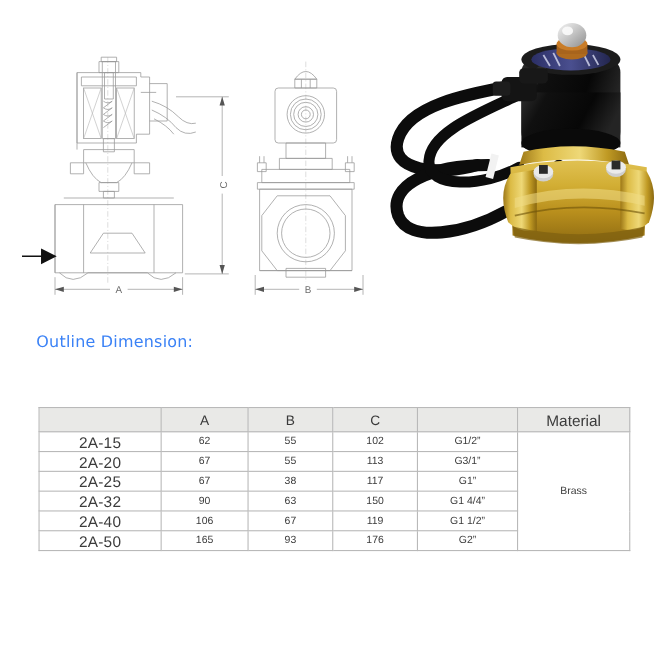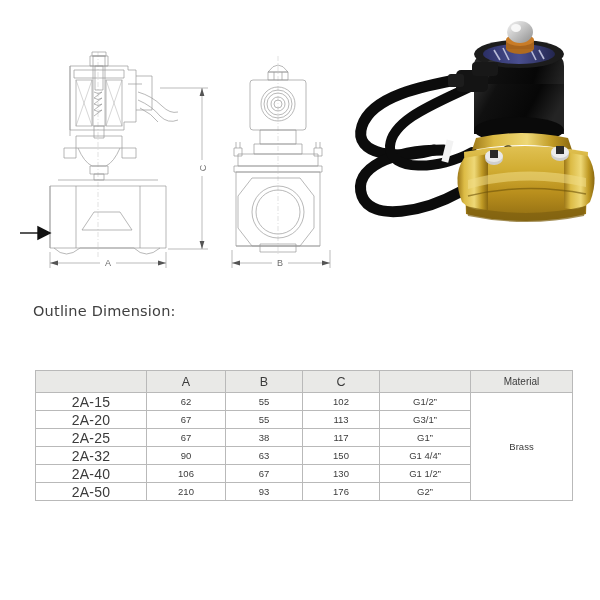--- a/index.html
+++ b/index.html
@@ -37,21 +37,21 @@
 
   .fig-svg { display: block; }
 
   
   #outline-heading {
     position: absolute;
     left: 33px;
     top: 303px;
     font-size: 14.5px;
     letter-spacing: .2px;
-    color: #404040;
+    color: #3b82f6;
     font-family: "DejaVu Sans", sans-serif;
     white-space: nowrap;
   }
 
   
   #dim-table-wrap {
     position: absolute;
     left: 35px;
     top: 370px;
     width: 537px;
@@ -76,21 +76,21 @@
   }
 
   table#dim-table thead th {
     background: #e9e9e7;
     height: 21px;
     font-size: 11px;
     color: #3b3b3b;
   }
 
   table#dim-table thead th.hdr-letter { font-size: 12.5px; }
-  table#dim-table thead th.hdr-material { font-size: 10px; }
+  table#dim-table thead th.hdr-material { font-size: 14px; }
 
   td.model-cell { font-size: 14px; letter-spacing: .2px; }
   td.material-cell { font-size: 9.5px; }
 
   
   col.c-model    { width: 111px; }
   col.c-a        { width: 79px;  }
   col.c-b        { width: 77px;  }
   col.c-c        { width: 77px;  }
   col.c-thread   { width: 91px;  }
@@ -400,25 +400,25 @@
         <td class="model-cell">2A-32</td>
         <td>90</td>
         <td>63</td>
         <td>150</td>
         <td>G1 4/4”</td>
       </tr>
       <tr>
         <td class="model-cell">2A-40</td>
         <td>106</td>
         <td>67</td>
-        <td>130</td>
+        <td>119</td>
         <td>G1 1/2”</td>
       </tr>
       <tr>
         <td class="model-cell">2A-50</td>
-        <td>210</td>
+        <td>165</td>
         <td>93</td>
         <td>176</td>
         <td>G2”</td>
       </tr>
     </tbody>
   </table>
 </div>
 
 </body></html>

